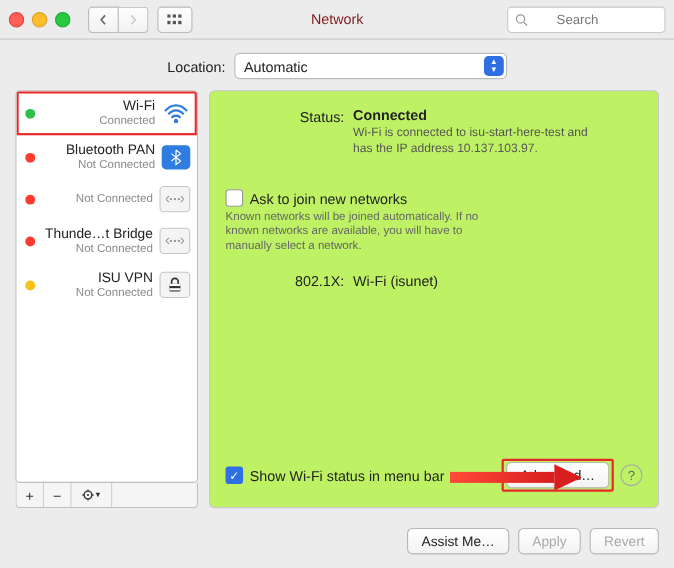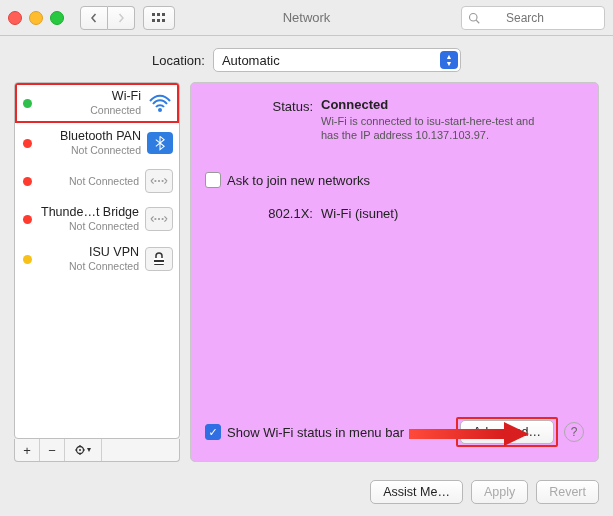--- a/index.html
+++ b/index.html
@@ -64,21 +64,21 @@
     justify-content: center;
     font-size: 11px;
     color: #555;
     letter-spacing: 1px;
   }
   .title-center {
     position: absolute;
     left: 0; right: 0;
     text-align: center;
     font-size: 13px;
-    color: #737373;
+    color: #7f1d1d;
     pointer-events: none;
   }
   .search-wrap {
     margin-left: auto;
     display: flex;
     align-items: center;
     background: #fff;
     border: 1px solid #c9c9c9;
     border-radius: 4px;
     height: 22px;
@@ -184,21 +184,21 @@
     font-size: 13px; color: #333;
   }
   .sidebar-toolbar .tbtn.wide { width: 36px; letter-spacing: -1px;}
 
   .details {
     flex: 1;
     position: relative;
   }
   .details-panel {
     height: 100%;
-    background: #f0abfc;
+    background: #bef264;
     border: 1px solid #c7c7c7;
     border-radius: 5px;
     box-sizing: border-box;
     padding: 14px 14px 14px 14px;
     position: relative;
   }
   .row { display: flex; align-items: flex-start; margin-bottom: 6px;}
   .row-label {
     width: 108px;
     text-align: right;
@@ -445,20 +445,21 @@
 
         <div style="height:14px"></div>
 
         <div class="row">
           <div class="row-value">
             <div style="height:10px"></div>
             <div class="checkbox-row">
               <span class="checkbox"></span>
               <span>Ask to join new networks</span>
             </div>
+            <div class="helptext">Known networks will be joined automatically. If no known networks are available, you will have to manually select a network.</div>
           </div>
         </div>
 
         <div style="height:10px"></div>
 
         <div class="row">
           <div class="row-label">802.1X:</div>
           <div class="row-value" style="padding-top:2px;">Wi-Fi (isunet)</div>
         </div>
 

